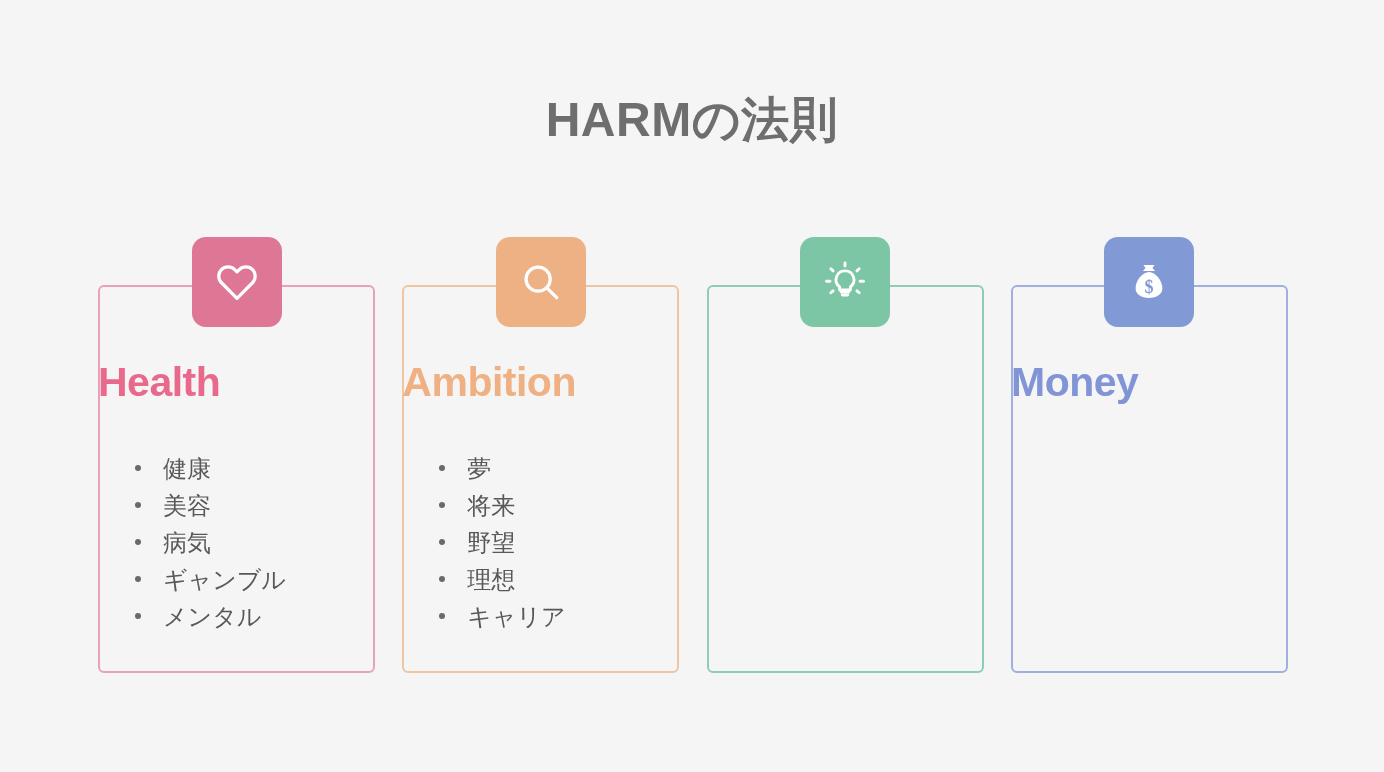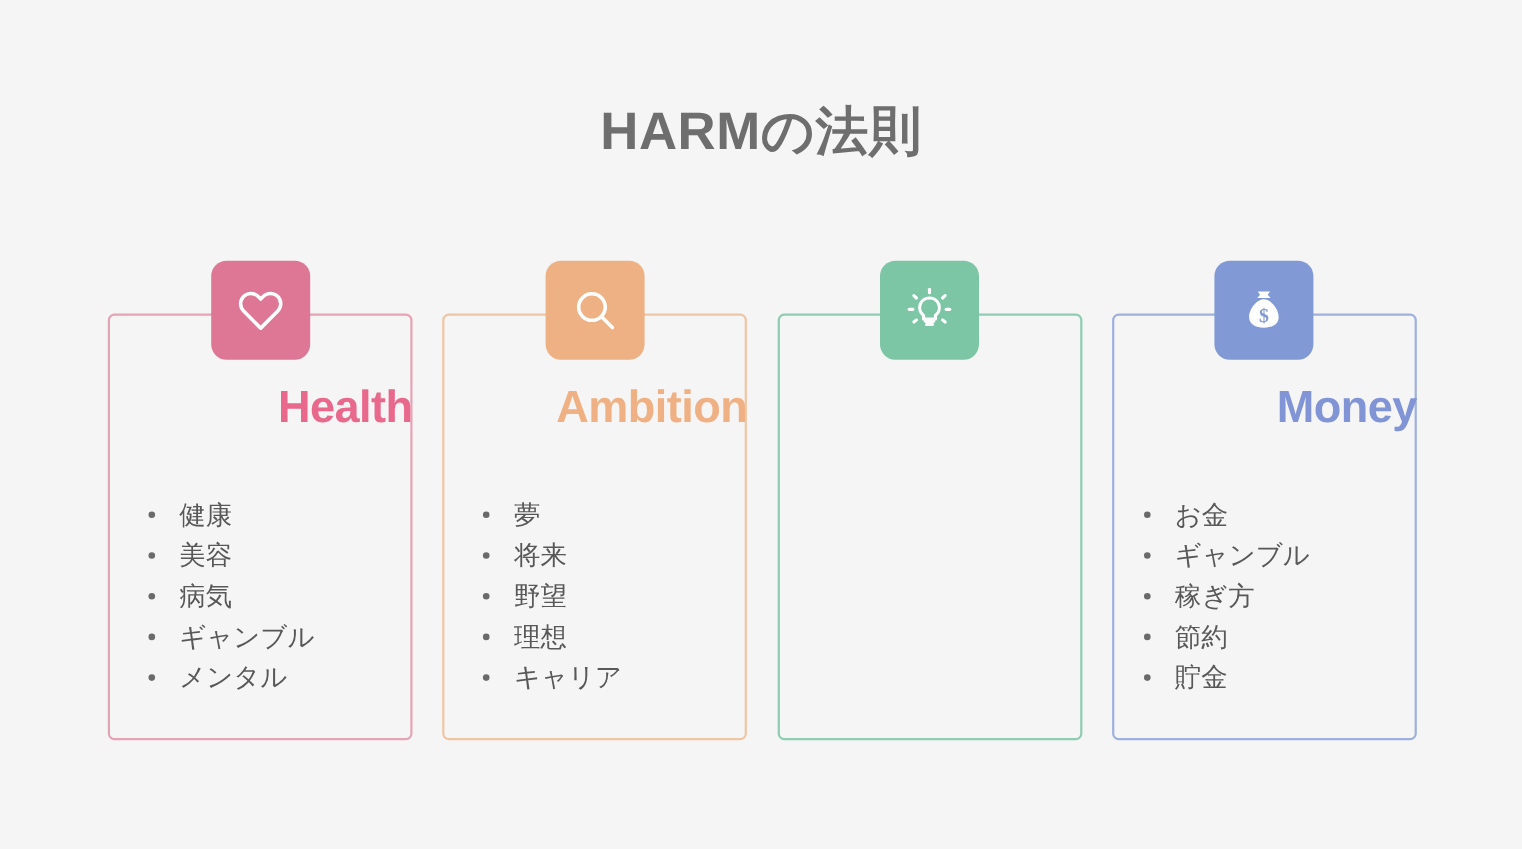--- a/index.html
+++ b/index.html
@@ -83,24 +83,24 @@
   }
 
   .badge svg {
     display: block;
     width: 46px;
     height: 46px;
   }
 
   .card-title {
     position: absolute;
-    top: 110px;
+    top: 122px;
     left: 0;
     width: 100%;
-    text-align: right;
+    text-align: left;
     font-size: 41px;
     font-weight: 800;
     letter-spacing: -0.5px;
     z-index: 2;
     white-space: nowrap;
   }
 
   .card-list {
     position: absolute;
     top: 220px;
@@ -239,23 +239,16 @@
           <svg viewBox="0 0 24 24">
             <path d="M9.1 3.1h5.8l-1.1 1.6 1.4 1.5H8.8l1.4-1.5Z" fill="#ffffff"></path>
             <path d="M12 6.8c3.4 0 7 4.6 7 8.5 0 3.2-3 5-7 5s-7-1.8-7-5c0-3.9 3.6-8.5 7-8.5Z" fill="#ffffff"></path>
             <text x="12" y="17.6" text-anchor="middle" font-family="'Liberation Serif', serif" font-size="9.4" font-weight="700" fill="#8199d4">$</text>
           </svg>
         </span>
       </div>
 
       <div class="card-title">Money</div>
 
-      <ul class="card-list">
-        <li><span class="bullet"></span><span>お金</span></li>
-        <li><span class="bullet"></span><span>ギャンブル</span></li>
-        <li><span class="bullet"></span><span>稼ぎ方</span></li>
-        <li><span class="bullet"></span><span>節約</span></li>
-        <li><span class="bullet"></span><span>貯金</span></li>
-      </ul>
     </div>
 
   </div>
 </div>
 
 </body></html>

